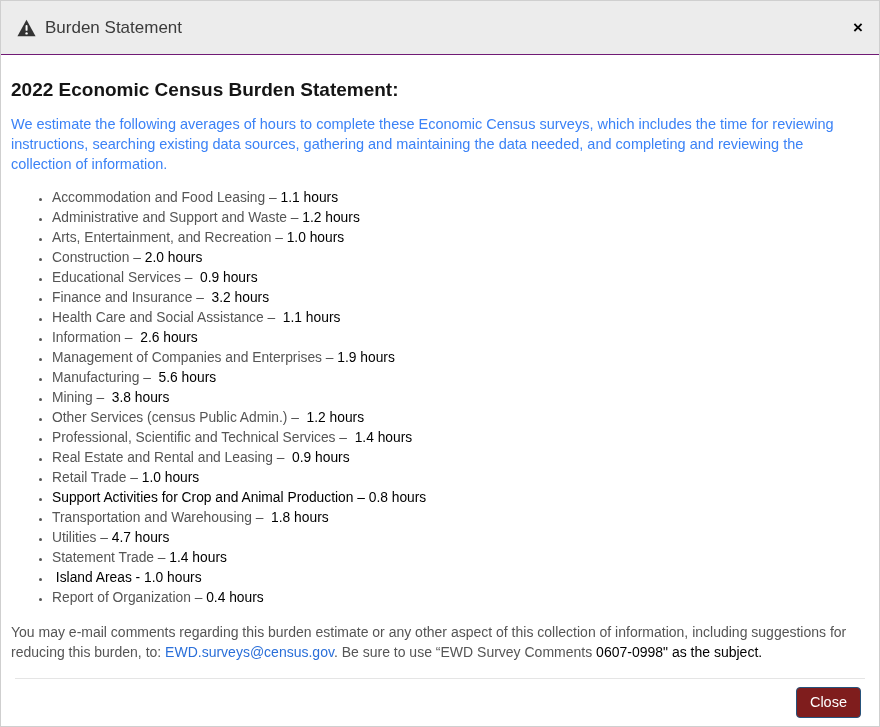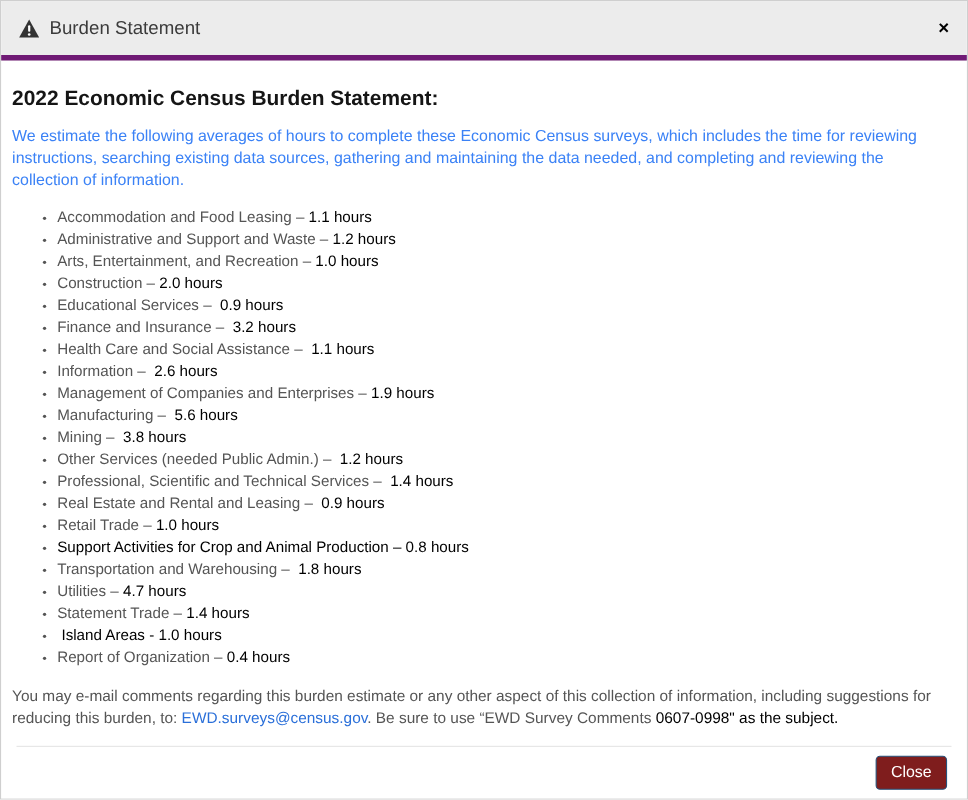--- a/index.html
+++ b/index.html
@@ -12,21 +12,21 @@
     background: #fff;
     border: 1px solid #cfcfcf;
     overflow: hidden;
     position: relative;
   }
 
   
   .modal-header {
     height: 54px;
     background: #ececec;
-    border-bottom: 5px solid #701a75;
+    border-bottom: 1px solid #701a75;
     display: flex;
     align-items: center;
     padding: 0 16px;
   }
   .warn-icon { display: inline-flex; margin-right: 9px; }
   .modal-title {
     font-size: 17px;
     color: #3b3b3b;
   }
   .close-x {
@@ -136,21 +136,21 @@
         <li><span>Administrative and Support and Waste – </span><span class="hours">1.2 hours</span></li>
         <li><span>Arts, Entertainment, and Recreation – </span><span class="hours">1.0 hours</span></li>
         <li><span>Construction – </span><span class="hours">2.0 hours</span></li>
         <li><span>Educational Services –  </span><span class="hours">0.9 hours</span></li>
         <li><span>Finance and Insurance –  </span><span class="hours">3.2 hours</span></li>
         <li><span>Health Care and Social Assistance –  </span><span class="hours">1.1 hours</span></li>
         <li><span>Information –  </span><span class="hours">2.6 hours</span></li>
         <li><span>Management of Companies and Enterprises – </span><span class="hours">1.9 hours</span></li>
         <li><span>Manufacturing –  </span><span class="hours">5.6 hours</span></li>
         <li><span>Mining –  </span><span class="hours">3.8 hours</span></li>
-        <li><span>Other Services (needed Public Admin.) –  </span><span class="hours">1.2 hours</span></li>
+        <li><span>Other Services (census Public Admin.) –  </span><span class="hours">1.2 hours</span></li>
         <li><span>Professional, Scientific and Technical Services –  </span><span class="hours">1.4 hours</span></li>
         <li><span>Real Estate and Rental and Leasing –  </span><span class="hours">0.9 hours</span></li>
         <li><span>Retail Trade – </span><span class="hours">1.0 hours</span></li>
         <li class="dark"><span>Support Activities for Crop and Animal Production – </span><span class="hours">0.8 hours</span></li>
         <li><span>Transportation and Warehousing –  </span><span class="hours">1.8 hours</span></li>
         <li><span>Utilities – </span><span class="hours">4.7 hours</span></li>
         <li><span>Statement Trade – </span><span class="hours">1.4 hours</span></li>
         <li class="dark"><span> Island Areas - </span><span class="hours">1.0 hours</span></li>
         <li><span>Report of Organization – </span><span class="hours">0.4 hours</span></li>
       </ul>

